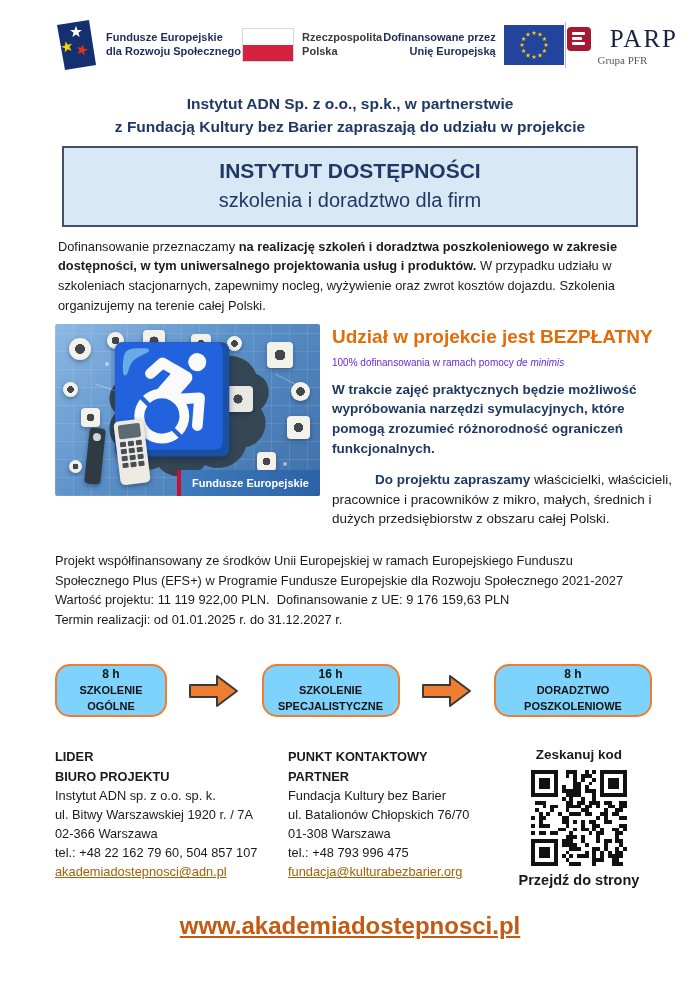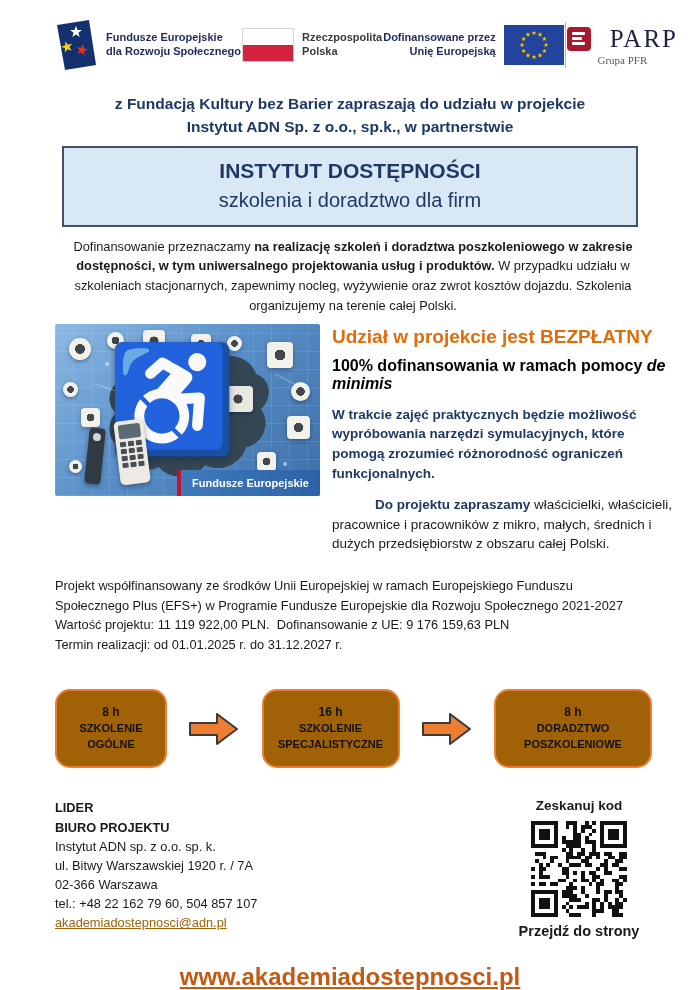--- a/index.html
+++ b/index.html
@@ -30,21 +30,21 @@
   
   .intro { margin-top:22px; text-align:center; font-size:15.5px; font-weight:bold; color:#1f3864; line-height:1.5; }
   
   .title-box {
     margin:7px 62px 0 62px; background:#d9e8f5; border:2px solid #44506b;
     text-align:center; padding:11px 0 13px 0;
   }
   .title-box .l1 { font-size:21px; font-weight:bold; color:#1f3864; }
   .title-box .l2 { font-size:20px; font-weight:normal; color:#1f3864; margin-top:6px; }
   
-  .desc { margin:10px 52px 0 58px; font-size:12.8px; line-height:1.55; color:#1a1a1a;text-align:center; }
+  .desc { margin:10px 52px 0 58px; font-size:12.8px; line-height:1.55; color:#1a1a1a; }
   .desc b { font-weight:bold; }
   
   .cols { display:flex; margin:8px 25px 0 55px; gap:12px; }
   .photo {
     width:265px; height:172px; flex:0 0 265px; position:relative; overflow:hidden; border-radius:2px;
     background:
       repeating-linear-gradient(0deg, rgba(255,255,255,.10) 0 1px, transparent 1px 18px),
       repeating-linear-gradient(90deg, rgba(255,255,255,.10) 0 1px, transparent 1px 18px),
       linear-gradient(135deg,#8db9e4 0%, #5b90c8 45%, #3d6ea8 100%);
   }
@@ -65,34 +65,34 @@
     border-radius:4px; transform:rotate(6deg); box-shadow:0 2px 5px rgba(0,20,50,.4); }
   .phone2 i { display:block; margin:5px auto 0 auto; width:8px; height:8px; border-radius:50%; background:#cfd4d6; }
   .photo-badge {
     position:absolute; right:0; bottom:0; left:46%; height:26px;
     background:linear-gradient(90deg,#3d7abc,#2d63a6); display:flex; align-items:center; justify-content:center;
     border-left:4px solid #c8102e;
   }
   .photo-badge span { color:#ffffff; font-size:11px; font-weight:bold; }
   .col-right { flex:1; padding-top:2px; }
   .headline { color:#e36c0a; font-size:19px; font-weight:bold; }
-  .subline { color:#000000; font-size:16px; font-weight:bold; margin-top:9px; }
+  .subline { color:#6d28d9; font-size:10px; font-weight:normal; margin-top:9px; }
   .subline i { font-style:italic; }
   .navy-para { color:#1f3864; font-size:13.5px; font-weight:bold; line-height:1.45; margin-top:12px; }
   .mixed-para { font-size:13.5px; line-height:1.45; margin-top:12px; color:#1a1a1a; }
   .mixed-para b { color:#1f3864; font-weight:bold;padding-left:43px; }
   
   .financing { margin:22px 52px 0 55px; font-size:12.8px; line-height:1.55; }
   .financing .pre { white-space:pre-wrap; }
   
   .flow { display:flex; align-items:center; justify-content:space-between; margin:34px 48px 0 55px; }
   .flow-box {
-    border:2px solid #ed7d31; border-radius:15px; background:#a16207;
+    border:2px solid #ed7d31; border-radius:15px; background:#7dd3fc;
     text-align:center; font-weight:bold; font-size:11px; color:#111;
-    padding:13px 8px; line-height:1.45;
+    padding:0 8px; line-height:1.45;
   }
   .flow-box .hrs { font-size:12px; }
   .fb1 { width:112px; } .fb2 { width:138px; } .fb3 { width:158px; }
   .flow-arrow { flex:0 0 auto; display:flex; align-items:center; }
   
   .contacts { display:flex; justify-content:space-between; margin:30px 42px 0 55px; }
   .contact-col { font-size:12.8px; line-height:1.5; }
   .contact-col .ttl { font-weight:bold; }
   .contact-col a { color:#a16207; text-decoration:underline; }
   .qr-col { width:158px; text-align:center; }
@@ -167,22 +167,22 @@
           <i></i>
           <i></i>
         </div>
       <div class="parp-name">PARP</div>
     </div>
     <div class="parp-sub">Grupa PFR</div>
   </div>
 </div>
 
 <div class="intro">
+  <div>Instytut ADN Sp. z o.o., sp.k., w partnerstwie</div>
   <div>z Fundacją Kultury bez Barier zapraszają do udziału w projekcie</div>
-  <div>Instytut ADN Sp. z o.o., sp.k., w partnerstwie</div>
 </div>
 
 <div class="title-box">
   <div class="l1">INSTYTUT DOSTĘPNOŚCI</div>
   <div class="l2">szkolenia i doradztwo dla firm</div>
 </div>
 
 <p class="desc"><span>Dofinansowanie przeznaczamy </span><b>na realizację szkoleń i doradztwa poszkoleniowego w zakresie dostępności, w tym uniwersalnego projektowania usług i produktów.</b><span> W przypadku udziału w szkoleniach stacjonarnych, zapewnimy nocleg, wyżywienie oraz zwrot kosztów dojazdu. Szkolenia organizujemy na terenie całej Polski.</span></p>
 
 <div class="cols">
@@ -286,20 +286,29 @@
   <div class="contact-col">
     <div class="ttl">LIDER</div>
     <div class="ttl">BIURO PROJEKTU</div>
     <div>Instytut ADN sp. z o.o. sp. k.</div>
     <div>ul. Bitwy Warszawskiej 1920 r. / 7A</div>
     <div>02-366 Warszawa</div>
     <div>tel.: +48 22 162 79 60, 504 857 107</div>
     <a href="#">akademiadostepnosci@adn.pl</a>
   </div>
 
+  <div class="contact-col">
+    <div class="ttl">PUNKT KONTAKTOWY</div>
+    <div class="ttl">PARTNER</div>
+    <div>Fundacja Kultury bez Barier</div>
+    <div>ul. Batalionów Chłopskich 76/70</div>
+    <div>01-308 Warszawa</div>
+    <div>tel.: +48 793 996 475</div>
+    <a href="#">fundacja@kulturabezbarier.org</a>
+  </div>
 
   <div class="qr-col">
     <div class="lbl">Zeskanuj kod</div>
     <div class="qr-box" id="qr">
         <svg viewBox="0 0 100 100" shape-rendering="crispEdges">
           <rect width="100" height="100" fill="#fff"></rect>
           <g fill="#111">
             <rect x="0" y="0" width="4" height="4"></rect>
             <rect x="4" y="0" width="4" height="4"></rect>
             <rect x="8" y="0" width="4" height="4"></rect>

